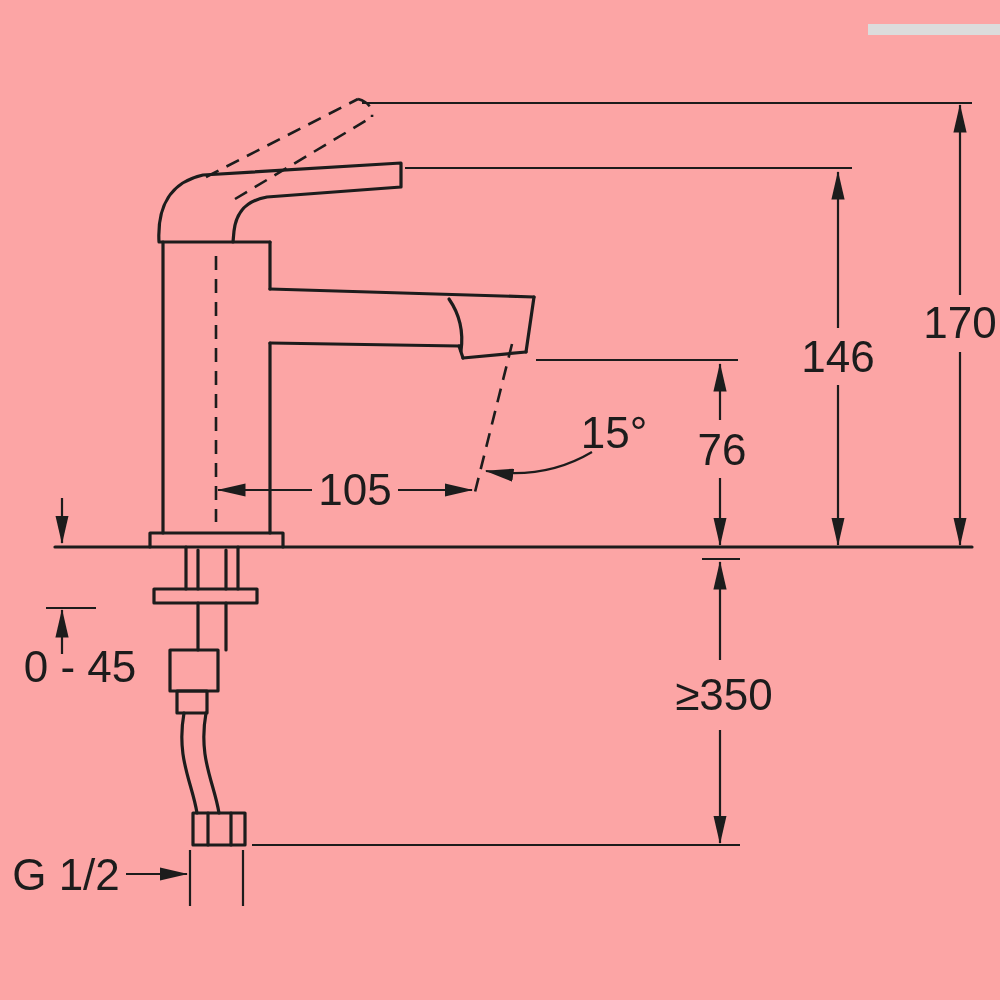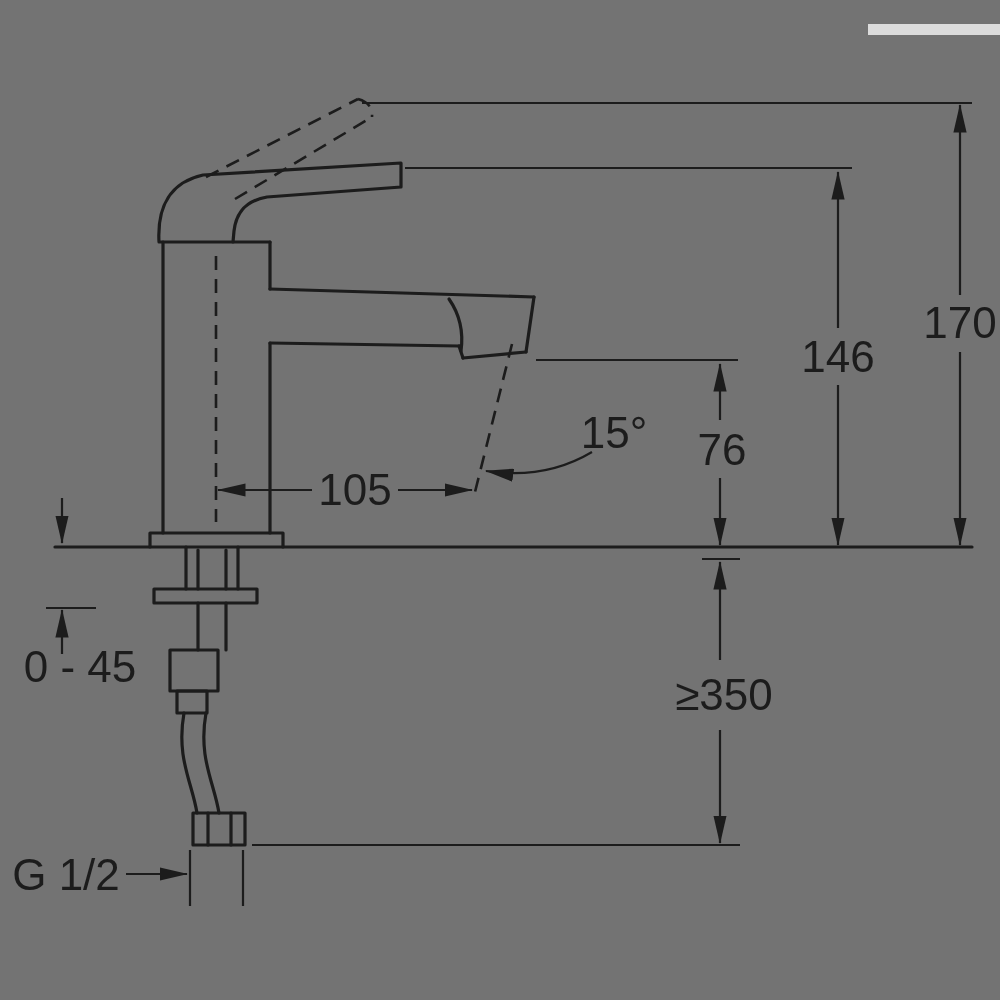--- a/index.html
+++ b/index.html
@@ -5,21 +5,21 @@
   html, body {
     margin: 0;
     padding: 0;
     background: #ffffff;
     font-family: "Liberation Sans", sans-serif;
   }
   .stage {
     position: relative;
     width: 1000px;
     height: 1000px;
-    background: #737373;
+    background: #fca5a5;
     overflow: hidden;
   }
   .artifact-strip {
     position: absolute;
     top: 24px;
     left: 868px;
     width: 132px;
     height: 11px;
     background: #dcdcdc;
   }

